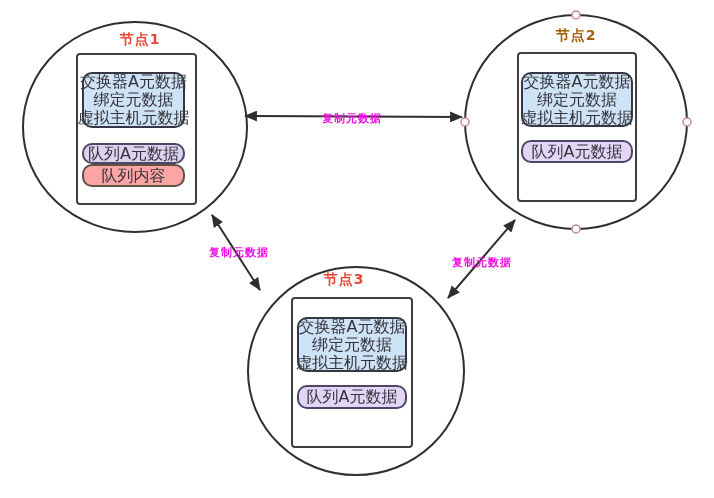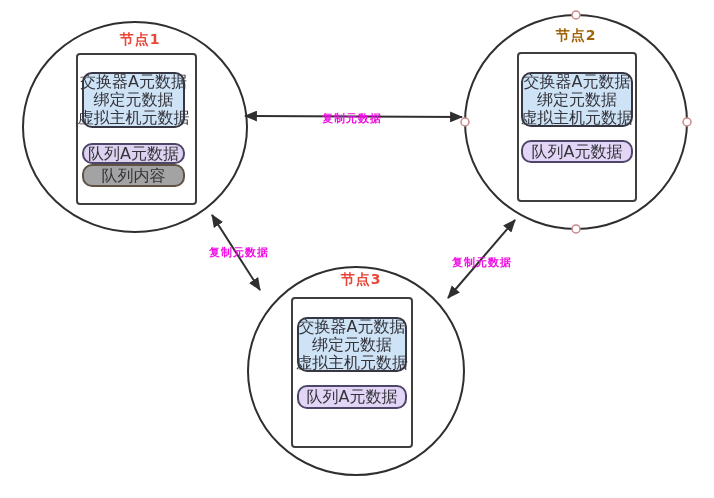--- a/index.html
+++ b/index.html
@@ -30,21 +30,21 @@
   #r1{left:76px;top:53px;width:121px;height:152px;}
   #b1a{left:4px;top:17px;width:103px;height:56px;}
   #b1b{left:4px;top:88px;width:103px;height:21px;}
   #b1c{left:4px;top:109px;width:103px;height:23px;}
   
   #t2{left:576px;top:27px;}
   #r2{left:517px;top:52px;width:120px;height:150px;}
   #b2a{left:2px;top:18px;width:112px;height:55px;}
   #b2b{left:2px;top:86px;width:112px;height:23px;}
   
-  #t3{left:361px;top:271px;}
+  #t3{left:344px;top:271px;}
   #r3{left:291px;top:297px;width:122px;height:151px;}
   #b3a{left:4px;top:18px;width:110px;height:55px;}
   #b3b{left:4px;top:86px;width:110px;height:24px;}
   
   #l1{left:352px;top:118px;}
   #l2{left:239px;top:252px;}
   #l3{left:482px;top:262px;}
 </style>
 </head>
 <body>
@@ -78,21 +78,21 @@
 
   <div class="panel" id="r1">
     <div class="box" id="b1a" style="background: rgb(207, 227, 246); border-color: rgb(55, 55, 68);">
       <span>交换器A元数据</span>
       <span>绑定元数据</span>
       <span>虚拟主机元数据</span>
     </div>
     <div class="box" id="b1b" style="background: rgb(221, 210, 239); border-color: rgb(78, 70, 104);">
       <span>队列A元数据</span>
     </div>
-    <div class="box" id="b1c" style="background: #a3a3a3; border-color: rgb(95, 83, 68);">
+    <div class="box" id="b1c" style="background: #fca5a5; border-color: rgb(95, 83, 68);">
       <span>队列内容</span>
     </div>
   </div>
 
   <div class="panel" id="r2">
     <div class="box" id="b2a" style="background: rgb(207, 227, 246); border-color: rgb(55, 55, 68);">
       <span>交换器A元数据</span>
       <span>绑定元数据</span>
       <span>虚拟主机元数据</span>
     </div>

